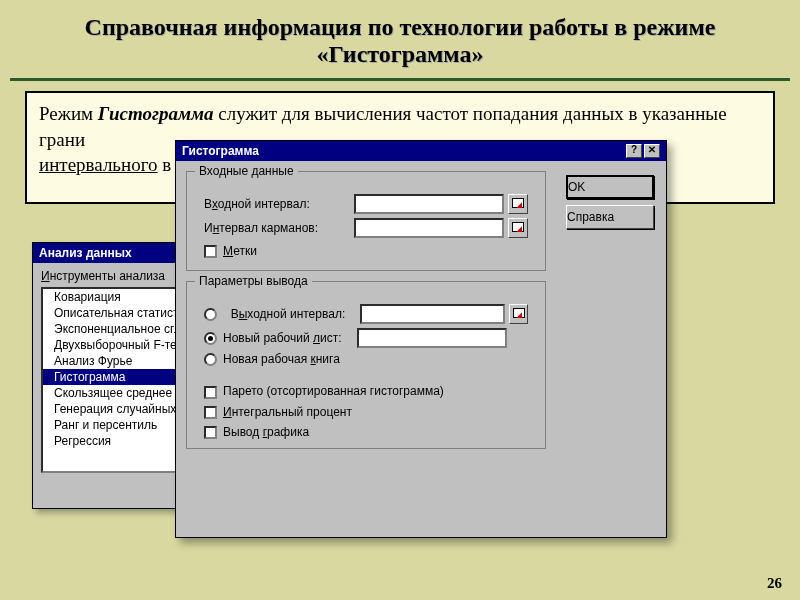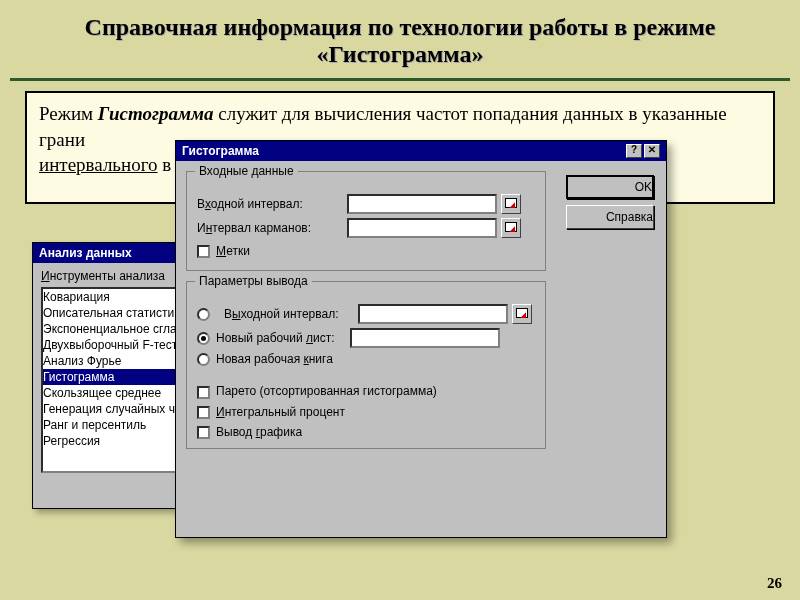--- a/index.html
+++ b/index.html
@@ -74,21 +74,21 @@
   }
   .dlg-analysis .label1 .ul { text-decoration: underline; }
   .listbox {
     margin: 0 8px;
     background: #fff;
     border: 2px inset #808080;
     height: 186px;
     overflow: hidden;
   }
   .listbox .item {
-    padding: 1px 0;
+    padding: 1px 11px;
     white-space: nowrap;
     cursor: default;
   }
   .listbox .item.selected {
     background: #000080; color: #fff;
   }
 
   
   .dlg-hist {
     position: absolute;
@@ -100,21 +100,21 @@
     font-family: "MS Sans Serif", Tahoma, Arial, sans-serif;
     font-size: 12px;
   }
   .dlg-hist .body {
     position: relative;
     padding: 10px;
   }
   .groupbox {
     border: 1px solid #808080;
     position: relative;
-    padding: 18px 10px 10px;
+    padding: 18px 17px 10px;
     margin-bottom: 10px;
     width: 360px;
   }
   .groupbox .legend {
     position: absolute;
     top: -8px; left: 8px;
     background: #c0c0c0;
     padding: 0 4px;
   }
   .row {
@@ -174,21 +174,21 @@
     position: absolute;
     right: 12px; top: 14px;
     display: flex; flex-direction: column;
     gap: 6px;
   }
   .winbtn {
     width: 88px; height: 24px;
     background: #c0c0c0;
     border: 1px solid #fff;
     border-right-color:#404040; border-bottom-color:#404040;
-    text-align: right;
+    text-align: left;
     line-height: 22px;
     font-size: 12px;
     box-shadow: 1px 1px 0 #000;
   }
   .winbtn.default {
     border: 2px solid #000;
     line-height: 20px;
   }
 </style>
 </head>

